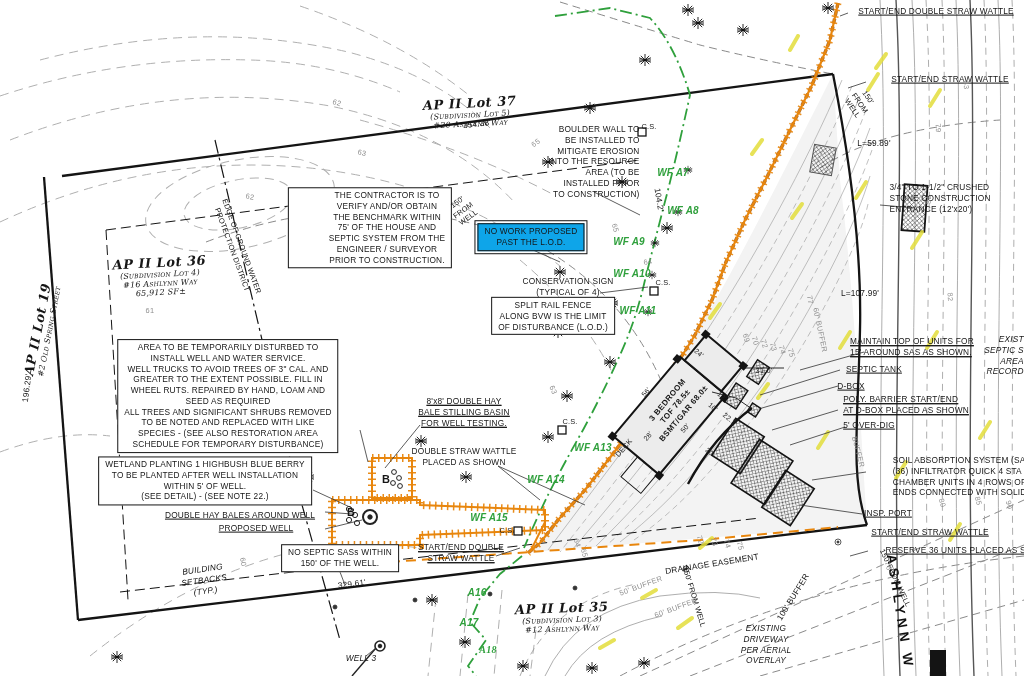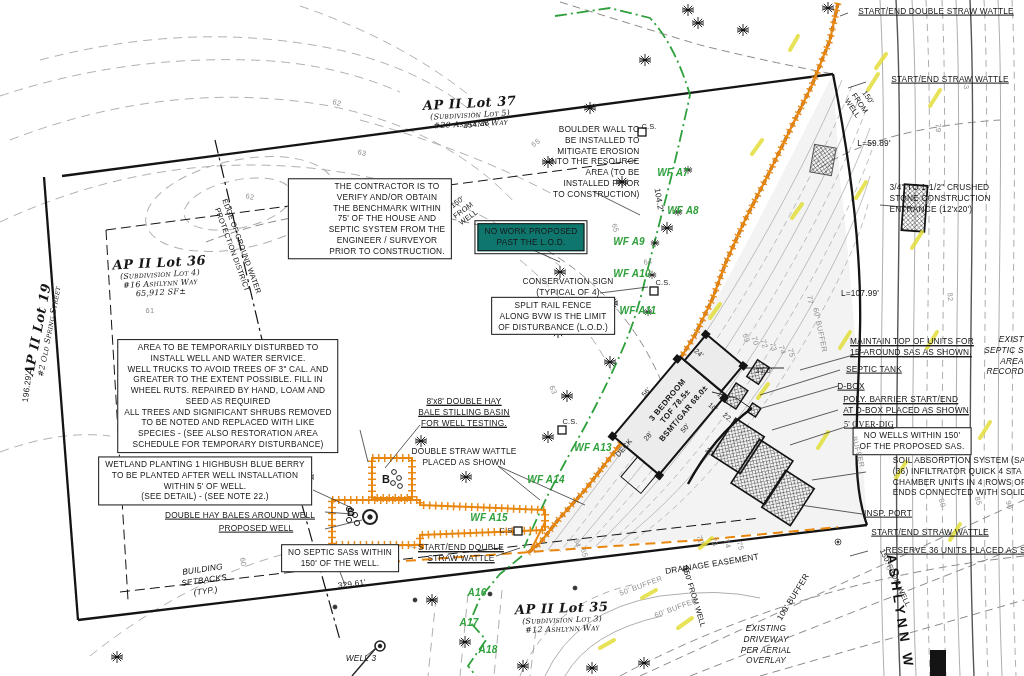--- a/index.html
+++ b/index.html
@@ -4,21 +4,21 @@
 <style>
   html,body{margin:0;padding:0;background:#fff;}
   .plan{position:relative;width:1024px;height:676px;overflow:hidden;background:#fff;
         font-family:"Liberation Sans",sans-serif;}
   .plan svg{position:absolute;left:0;top:0;}
   #labels{position:absolute;left:0;top:0;width:100%;height:100%;}
   .label{position:absolute;font:8.3px "Liberation Sans",sans-serif;color:#161616;
          white-space:nowrap;text-align:center;line-height:1.3;letter-spacing:.2px;
          transform:translate(-50%,-50%);}
   .label.box{border:1.3px solid #141414;background:#fff;padding:2px 6px;}
-  .label.dbl{outline:1.2px solid #141414;outline-offset:2px;background:#0f766e;}
+  .label.dbl{outline:1.2px solid #141414;outline-offset:2px;background:#0ea5e9;}
   .u{text-decoration:underline;}
   .u div{text-decoration:underline;}
   .it{font-style:italic;}
   .ra{text-align:right;}
   .la{text-align:left;}
   .sm{font-size:7.4px;}
   .ct{font-size:7.4px;color:#8f8f8f;letter-spacing:.4px;}
   .wf{font-size:10px;color:#2fa03c;font-style:italic;font-weight:bold;}
   .dim{font-size:7px;color:#222;}
   .bb{font-size:11px;font-weight:bold;}
@@ -278,21 +278,21 @@
     <circle cx="490" cy="594" r="2" fill="#333"></circle>
         <circle cx="575" cy="588" r="2" fill="#333"></circle>
     <rect x="638" y="128" width="8" height="8" fill="#fff" stroke="#141414" stroke-width="1.3"></rect>
     <rect x="650" y="287" width="8" height="8" fill="#fff" stroke="#141414" stroke-width="1.3"></rect>
     <rect x="558" y="426" width="8" height="8" fill="#fff" stroke="#141414" stroke-width="1.3"></rect>
     <rect x="514" y="527" width="8" height="8" fill="#fff" stroke="#141414" stroke-width="1.3"></rect>
   </g>
 </svg>
 
 <div id="labels">
-      <div class="label box" style="left: 370px; top: 219px; transform: translate(-50%, -50%) rotate(0deg); padding-left: 40px;">
+      <div class="label box" style="left: 370px; top: 228px; transform: translate(-50%, -50%) rotate(0deg); padding-left: 40px;">
         <div>THE CONTRACTOR IS TO</div>
         <div>VERIFY AND/OR OBTAIN</div>
         <div>THE BENCHMARK WITHIN</div>
         <div>75' OF THE HOUSE AND</div>
         <div>SEPTIC SYSTEM FROM THE</div>
         <div>ENGINEER / SURVEYOR</div>
         <div>PRIOR TO CONSTRUCTION.</div>
       </div>
       <div class="label box" style="left: 228px; top: 396px; transform: translate(-50%, -50%) rotate(0deg);">
         <div>AREA TO BE TEMPORARILY DISTURBED TO</div>
@@ -318,44 +318,40 @@
       </div>
       <div class="label box" style="left: 553px; top: 316px; transform: translate(-50%, -50%) rotate(0deg);">
         <div>SPLIT RAIL FENCE</div>
         <div>ALONG BVW IS THE LIMIT</div>
         <div>OF DISTURBANCE (L.O.D.)</div>
       </div>
       <div class="label box" style="left: 340px; top: 558px; transform: translate(-50%, -50%) rotate(0deg);">
         <div>NO SEPTIC SASs WITHIN</div>
         <div>150' OF THE WELL.</div>
       </div>
-      <div class="label box" style="left: 912px; top: 441px; transform: translate(-50%, -50%) rotate(0deg);">
-        <div>NO WELLS WITHIN 150'</div>
-        <div>OF THE PROPOSED SAS.</div>
-      </div>
       <div class="label u" style="left: 936px; top: 11px; transform: translate(-50%, -50%) rotate(0deg);">START/END DOUBLE STRAW WATTLE</div>
       <div class="label u" style="left: 950px; top: 79px; transform: translate(-50%, -50%) rotate(0deg);">START/END STRAW WATTLE</div>
       <div class="label" style="left: 874px; top: 143px; transform: translate(-50%, -50%) rotate(0deg);">L=59.89'</div>
       <div class="label la" style="left: 940px; top: 198px; transform: translate(-50%, -50%) rotate(0deg);">
         <div>3/4" TO 1-1/2" CRUSHED</div>
         <div>STONE CONSTRUCTION</div>
         <div>ENTRANCE (12'x20')</div>
       </div>
       <div class="label" style="left: 860px; top: 293px; transform: translate(-50%, -50%) rotate(0deg);">L=107.99'</div>
       <div class="label u la" style="left: 912px; top: 347px; transform: translate(-50%, -50%) rotate(0deg);">
         <div>MAINTAIN TOP OF UNITS FOR</div>
         <div>15' AROUND SAS AS SHOWN.</div>
       </div>
       <div class="label u" style="left: 874px; top: 369px; transform: translate(-50%, -50%) rotate(0deg);">SEPTIC TANK</div>
       <div class="label u" style="left: 851px; top: 386px; transform: translate(-50%, -50%) rotate(0deg);">D-BOX</div>
       <div class="label u la" style="left: 906px; top: 405px; transform: translate(-50%, -50%) rotate(0deg);">
         <div>POLY. BARRIER START/END</div>
         <div>AT D-BOX PLACED AS SHOWN</div>
       </div>
-      <div class="label u" style="left: 869px; top: 425px; transform: translate(-50%, -50%) rotate(0deg); font-family: Liberation Serif, serif;">5' OVER-DIG</div>
+      <div class="label u" style="left: 869px; top: 425px; transform: translate(-50%, -50%) rotate(0deg);">5' OVER-DIG</div>
       <div class="label it ra" style="left: 1004px; top: 356px; transform: translate(-50%, -50%) rotate(0deg);">
         <div>EXIST</div>
         <div>SEPTIC S</div>
         <div>AREA</div>
         <div>RECORD</div>
       </div>
       <div class="label la" style="left: 962px; top: 477px; transform: translate(-50%, -50%) rotate(0deg);">
         <div>SOIL ABSORPTION SYSTEM (SAS</div>
         <div>(36) INFILTRATOR QUICK 4 STA</div>
         <div>CHAMBER UNITS IN 4 ROWS OF</div>
@@ -497,21 +493,21 @@
       <div class="label wf" style="left: 673px; top: 172px; transform: translate(-50%, -50%) rotate(0deg);">WF A7</div>
       <div class="label wf" style="left: 683px; top: 210px; transform: translate(-50%, -50%) rotate(0deg);">WF A8</div>
       <div class="label wf" style="left: 629px; top: 241px; transform: translate(-50%, -50%) rotate(0deg);">WF A9</div>
       <div class="label wf" style="left: 632px; top: 273px; transform: translate(-50%, -50%) rotate(0deg);">WF A10</div>
       <div class="label wf" style="left: 630px; top: 310px; transform: translate(-50%, -50%) rotate(0deg); padding-left: 16px;">WF A11</div>
       <div class="label wf" style="left: 545px; top: 447px; transform: translate(-50%, -50%) rotate(0deg); margin-left: 48px;">WF A13</div>
       <div class="label wf" style="left: 546px; top: 479px; transform: translate(-50%, -50%) rotate(0deg);">WF A14</div>
       <div class="label wf" style="left: 489px; top: 517px; transform: translate(-50%, -50%) rotate(0deg);">WF A15</div>
       <div class="label wf" style="left: 469px; top: 622px; transform: translate(-50%, -50%) rotate(0deg);">A17</div>
       <div class="label wf" style="left: 477px; top: 592px; transform: translate(-50%, -50%) rotate(0deg);">A16</div>
-      <div class="label wf" style="left: 488px; top: 649px; transform: translate(-50%, -50%) rotate(0deg);">A18</div>
+      <div class="label wf" style="left: 488px; top: 649px; transform: translate(-50%, -50%) rotate(0deg); font-family: Liberation Serif, serif;">A18</div>
       <div class="label dim" style="left: 699px; top: 353px; transform: translate(-50%, -50%) rotate(40deg);">24'</div>
       <div class="label dim" style="left: 646px; top: 392px; transform: translate(-50%, -50%) rotate(-50deg);">56'</div>
       <div class="label dim" style="left: 685px; top: 428px; transform: translate(-50%, -50%) rotate(-50deg);">50'</div>
       <div class="label dim" style="left: 648px; top: 436px; transform: translate(-50%, -50%) rotate(-50deg);">28'</div>
       <div class="label dim" style="left: 713px; top: 407px; transform: translate(-50%, -50%) rotate(40deg);">10'</div>
       <div class="label dim" style="left: 730px; top: 419px; transform: translate(-50%, -50%) rotate(40deg);">22.1'</div>
       <div class="label dim" style="left: 710px; top: 452px; transform: translate(-50%, -50%) rotate(40deg);">20'</div>
       <div class="label dim" style="left: 722px; top: 396px; transform: translate(-50%, -50%) rotate(40deg);">12'</div>
     </div>
 </div>

